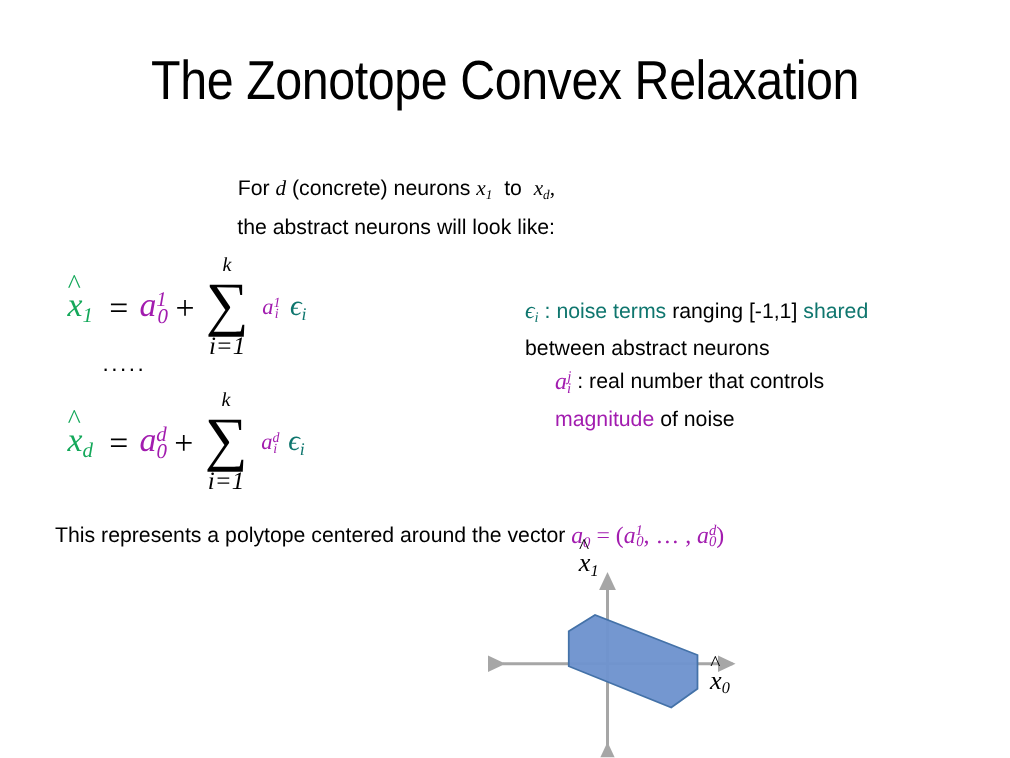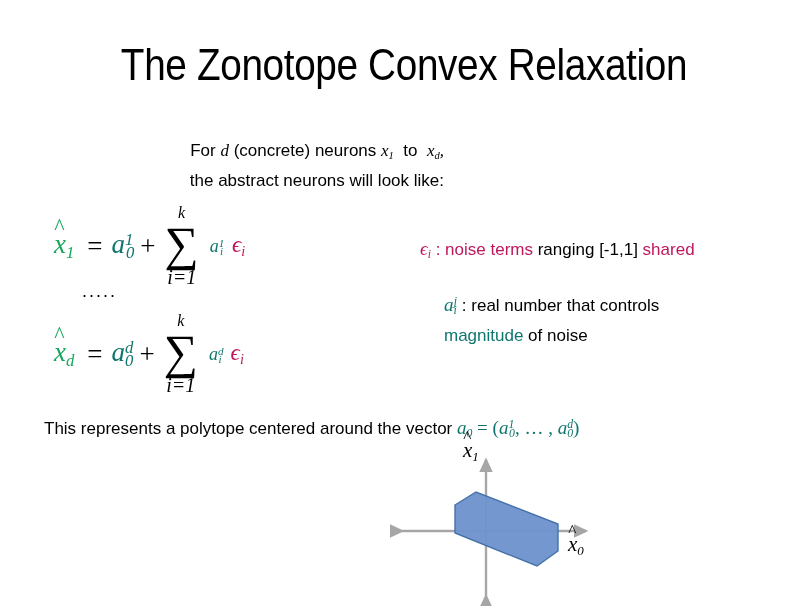--- a/index.html
+++ b/index.html
@@ -45,23 +45,23 @@
     font-size: 17px;
     line-height: 25px;
     color: #000000;
   }
 
   .math {
     font-family: "Liberation Serif", serif;
     font-style: italic;
   }
 
-  .blue { color: #0f766e; }
+  .blue { color: #a21caf; }
   .green { color: #14A85A; }
-  .orange { color: #be185d; }
+  .orange { color: #0f766e; }
   .black { color: #000000; }
 
   
   #intro-text {
     left: 44px;
     top: 138px;
     width: 400px;
     text-align: right;
   }
 
@@ -255,20 +255,21 @@
       <span class="sigma-top black">k</span>
       <span class="sigma-sym black">∑</span>
       <span class="sigma-bot black">i=1</span>
     </span>
     <span class="eq-term blue"><span>a</span><sup>d</sup><sub style="margin-left:-0.45em">i</sub></span>
     <span class="eq-eps orange"><span>ϵ</span><sub>i</sub></span>
   </div>
 
   <div class="body-text" id="note-epsilon">
     <span class="note-sym orange"><span>ϵ</span><sub>i</sub></span><span class="orange"> : noise terms </span><span class="black">ranging [-1,1] </span><span class="orange">shared</span><br>
+    <span class="black">between abstract neurons</span>
   </div>
 
   <div class="body-text" id="note-coeff">
     <span class="note-sym blue"><span>a</span><sub>i</sub><sup style="margin-left:-0.25em">j</sup></span><span class="black"> : real number that controls</span><br>
     <span class="blue">magnitude</span><span class="black"> of noise</span>
   </div>
 
   <div class="body-text" id="polytope-line">
     <span class="black">This represents a polytope centered around the vector </span><span class="inline-math blue"><span>a</span><sub>0</sub><span style="font-style:normal"> = (</span><span>a</span><sup>1</sup><sub style="margin-left:-0.45em">0</sub><span style="font-style:normal">, … , </span><span>a</span><sup>d</sup><sub style="margin-left:-0.50em">0</sub><span style="font-style:normal">)</span></span>
   </div>

